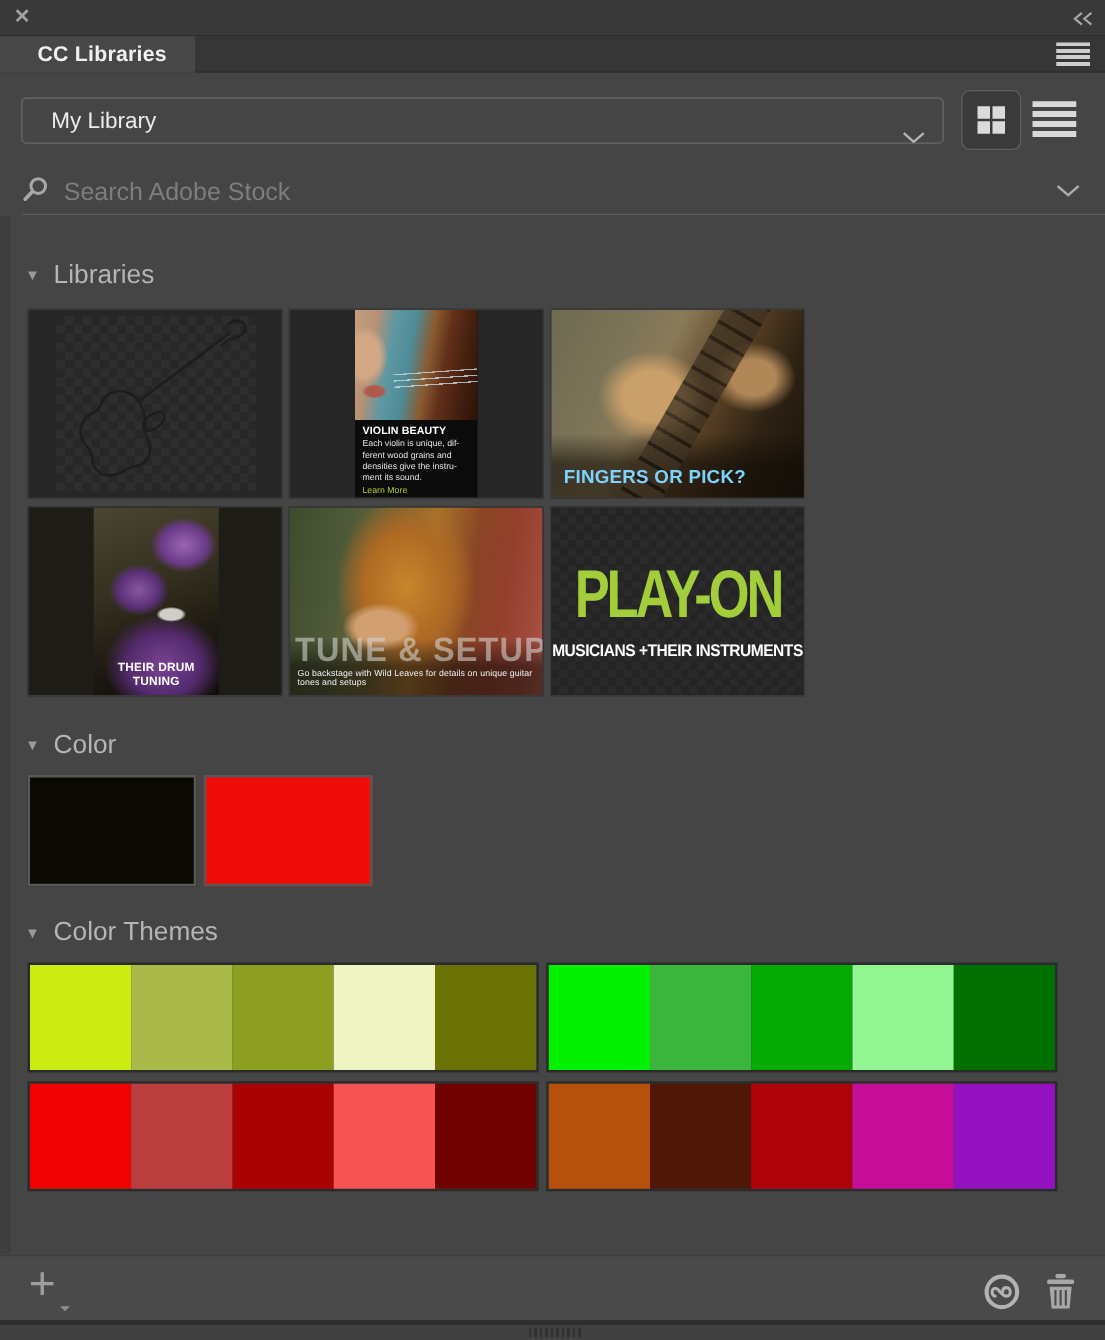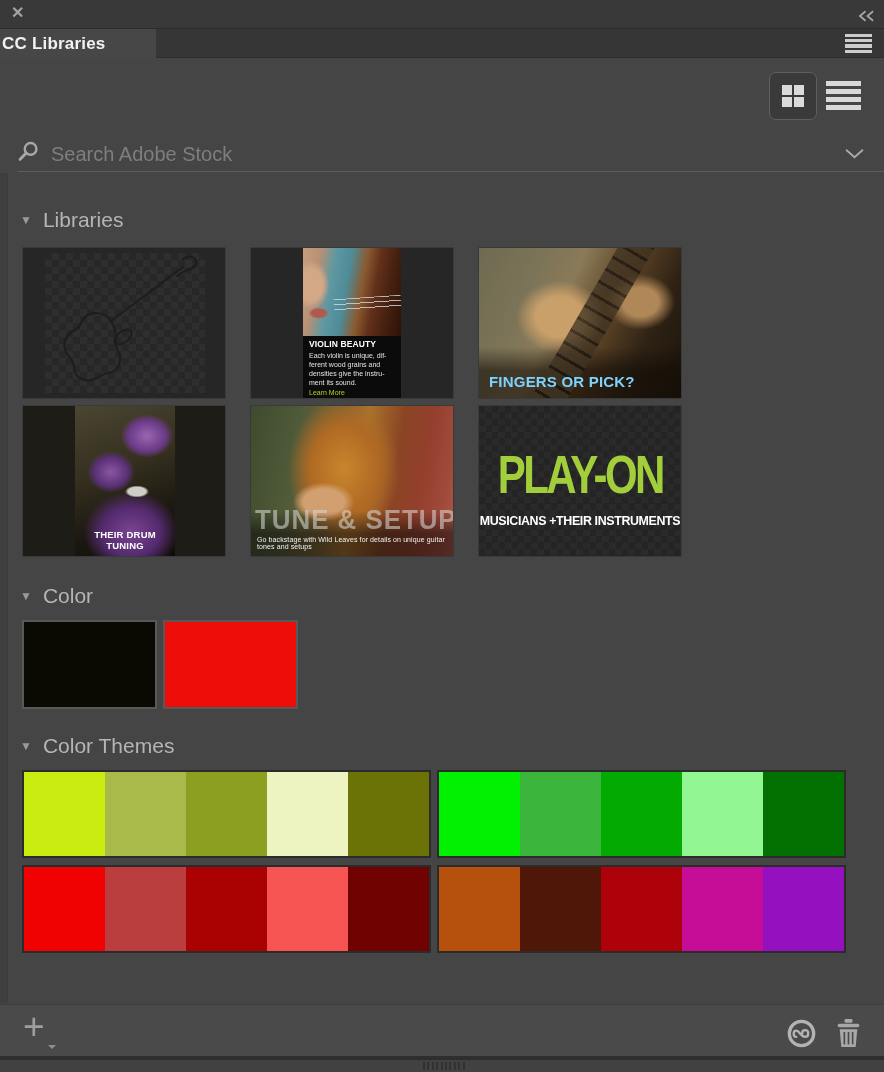--- a/index.html
+++ b/index.html
@@ -8,21 +8,21 @@
 
   
   .topbar{position:absolute;top:0;left:0;right:0;height:28px;background:#393939;border-bottom:1px solid #2c2c2c;}
   .close-x{position:absolute;left:11px;top:3px;font-size:16px;font-weight:bold;color:#a2a2a2;cursor:default;}
   .collapse{position:absolute;right:9px;top:8px;}
 
   
   .tabrow{position:absolute;top:29px;left:0;right:0;height:29px;background:#363636;}
   .tabrow::after{content:"";position:absolute;left:156px;right:0;bottom:0;height:1px;background:#2d2d2d;}
   .tab{position:absolute;left:0;top:0;width:156px;height:29px;background:#474747;color:#f1f1f1;
-       font-weight:bold;font-size:17px;line-height:29px;padding-left:2px;box-sizing:border-box;letter-spacing:.2px;}
+       font-weight:bold;font-size:17px;line-height:29px;padding-left:30px;box-sizing:border-box;letter-spacing:.2px;}
   .flyout{position:absolute;right:12px;top:5px;width:27px;height:19px;
           background:repeating-linear-gradient(to bottom,#cdcdcd 0 3.2px,transparent 3.2px 5.2px);}
 
   
   .select{position:absolute;left:17px;top:78px;width:738px;height:37px;border:1px solid #6b6b6b;border-radius:4px;
           color:#ececec;font-size:18px;line-height:35px;padding-left:23px;box-sizing:border-box;}
   .select .chev{position:absolute;right:14px;top:13px;}
   .grid-btn{position:absolute;left:769px;top:72px;width:48px;height:48px;background:#3a3a3a;
             border:1px solid #5f5f5f;border-radius:7px;box-sizing:border-box;}
   .grid-ico{position:absolute;left:12px;top:12px;display:grid;grid-template-columns:10px 10px;grid-template-rows:10px 10px;gap:2px;}
@@ -37,21 +37,21 @@
   .divider{position:absolute;left:18px;right:0;top:171px;height:1px;background:#5d5d5d;}
   .edge{position:absolute;left:0;top:173px;width:7px;height:830px;background:#3f3f3f;border-right:1px solid #3b3b3b;}
 
   
   .sec-header{position:absolute;left:20px;display:flex;align-items:center;}
   .tri{color:#9a9a9a;font-size:12px;margin-right:11px;}
   .sec-label{color:#b5b5b5;font-size:21px;}
 
   
   .tiles{position:absolute;left:22px;top:247px;display:grid;grid-template-columns:repeat(3,204px);
-         grid-auto-rows:152px;gap:6px 24px;}
+         grid-auto-rows:152px;gap:6px 5px;}
   .tile{position:relative;background:#262626;border:1px solid #3a3a3a;box-sizing:border-box;overflow:hidden;}
   .checker{background:conic-gradient(#2e2e2e 25%,#272727 0 50%,#2e2e2e 0 75%,#272727 0) 0 0/14px 14px;}
   .checker-region{position:absolute;left:22px;top:5px;width:160px;height:140px;}
   .tile6-checker{position:absolute;inset:0;background:conic-gradient(#2a2a2a 25%,#242424 0 50%,#2a2a2a 0 75%,#242424 0) 0 0/13px 13px;}
 
   .violin{position:absolute;left:52px;top:0;width:98px;height:150px;background:#0b0b0b;}
   .violin-photo{position:absolute;left:0;top:0;right:0;height:88px;
     background:
       radial-gradient(30px 40px at 8% 42%,#d2a887 0 40%,rgba(210,168,135,0) 62%),
       radial-gradient(14px 8px at 16% 74%,#b05a4e 0 50%,rgba(176,90,78,0) 72%),
@@ -131,20 +131,28 @@
           <polyline points="16,1 10,6 16,11" fill="none" stroke="#a8a8a8" stroke-width="1.8"></polyline>
         </svg>
     </span>
   </div>
 
   <div class="tabrow">
     <div class="tab">CC Libraries</div>
     <div class="flyout"></div>
   </div>
 
+  <div class="select">
+    <span>My Library</span>
+    <span class="chev">
+      <svg width="18" height="10" viewBox="0 0 18 10">
+          <polyline points="1,1.5 9,8.5 17,1.5" fill="none" stroke="#b8b8b8" stroke-width="1.8"></polyline>
+        </svg>
+    </span>
+  </div>
   <div class="grid-btn">
     <span class="grid-ico">
         <span></span>
         <span></span>
         <span></span>
         <span></span>
       </span>
   </div>
   <div class="list-btn"></div>
 

